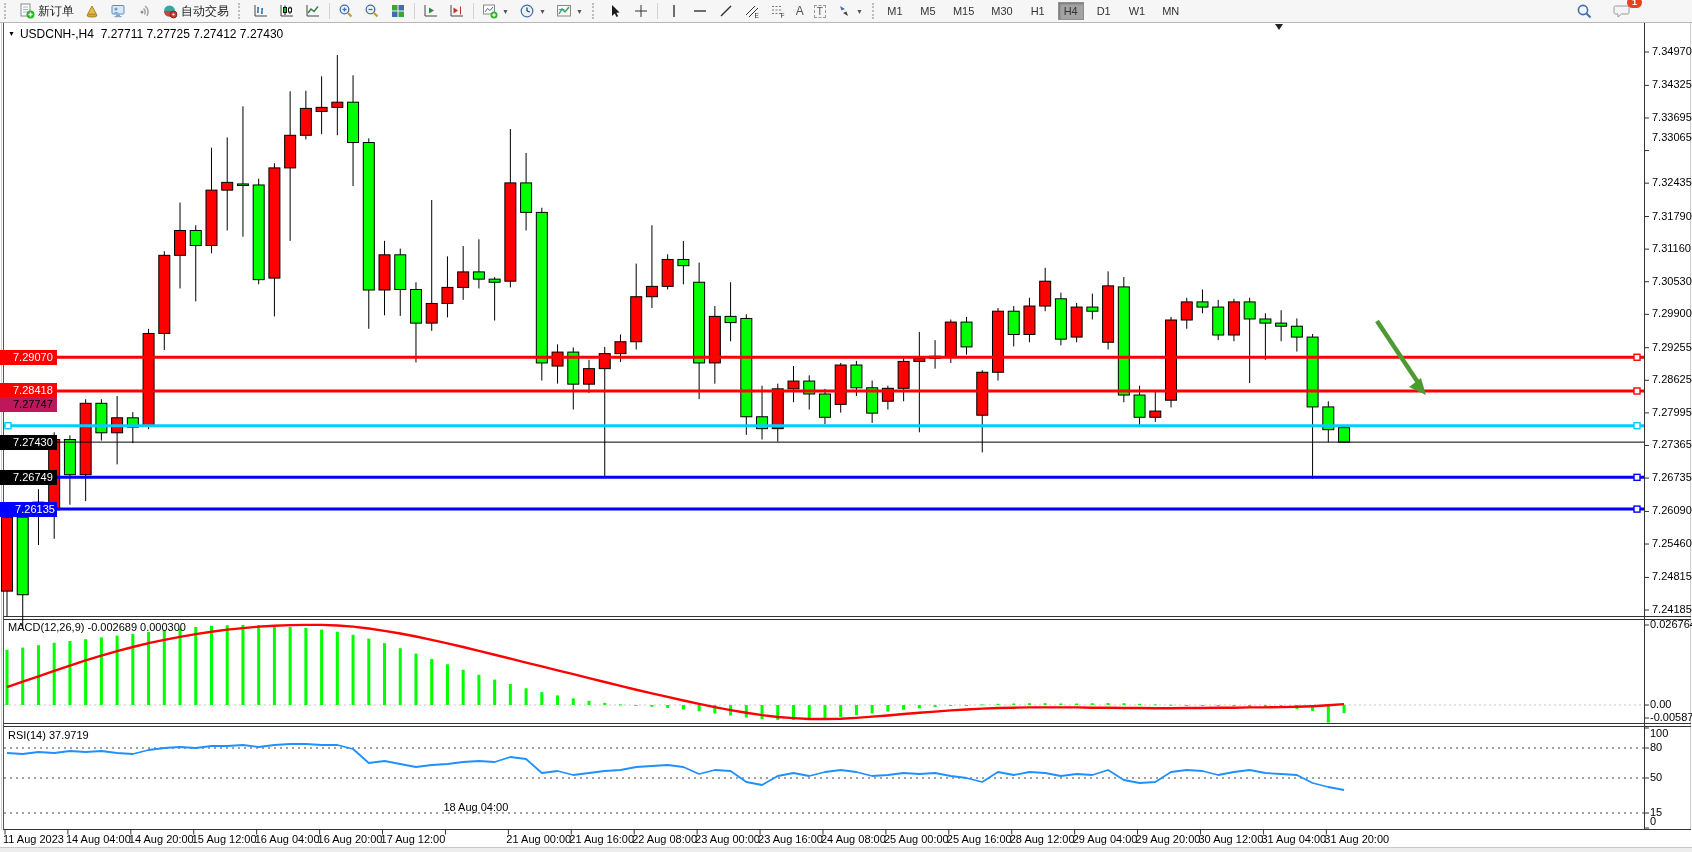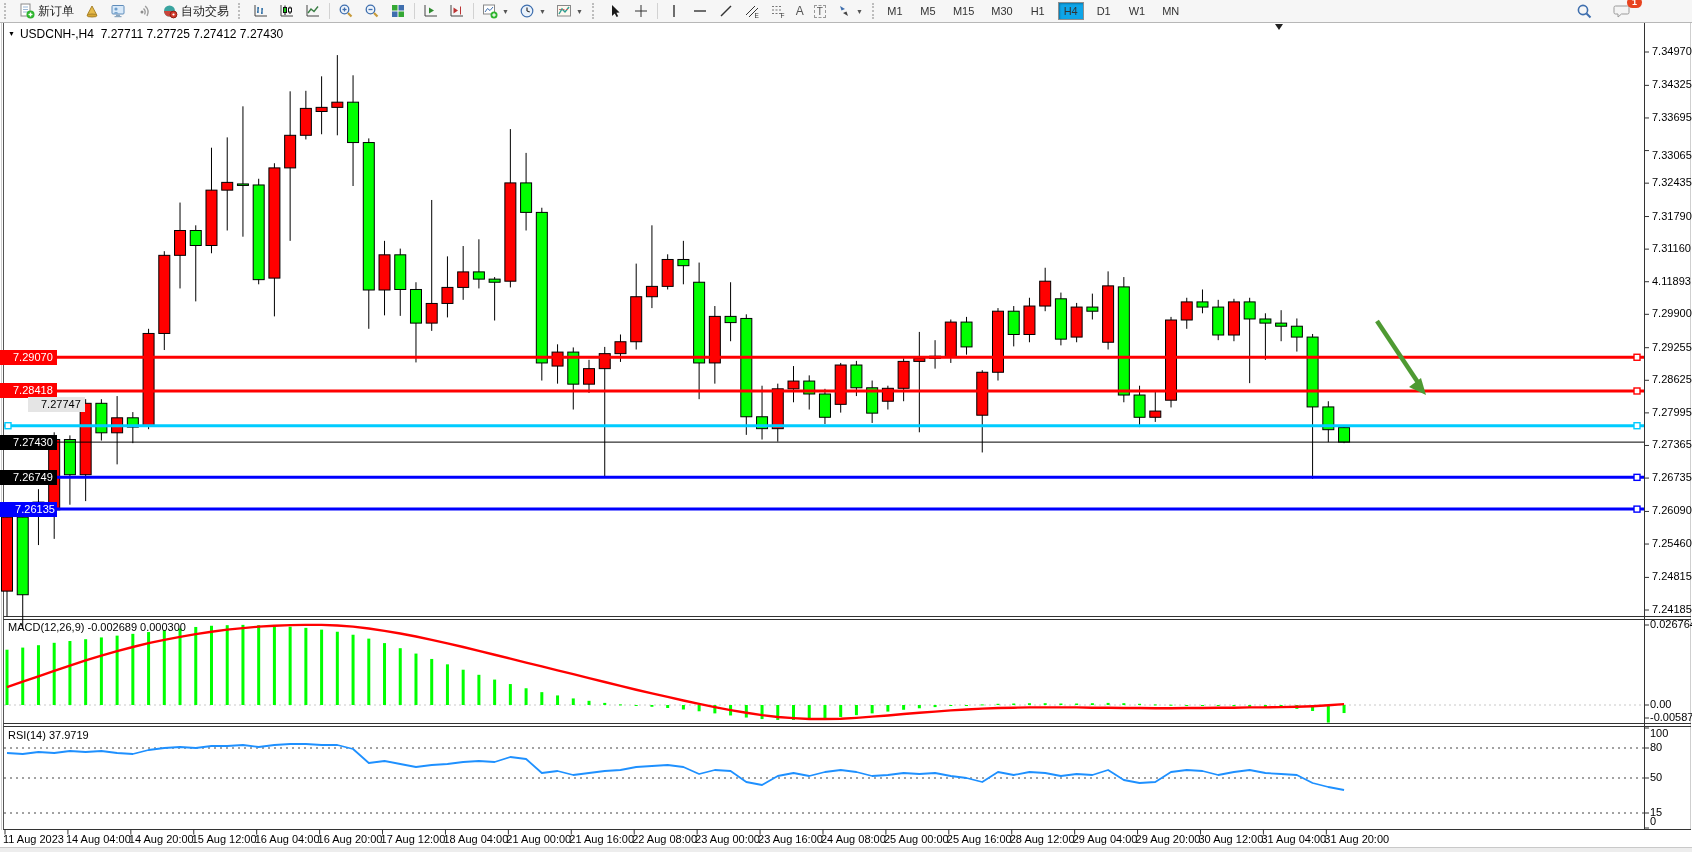--- a/index.html
+++ b/index.html
@@ -8,21 +8,21 @@
   
   .toolbar{position:absolute;left:0;top:0;width:1692px;height:22px;background:#f6f6f6;
     border-bottom:1px solid #b7b7b7;display:flex;align-items:center;z-index:5;font-size:12px;color:#222;}
   .grip{width:5px;height:16px;border-left:2px dotted #bdbdbd;margin:0 3px 0 4px;}
   .tbtn{height:20px;display:flex;align-items:center;gap:3px;padding:0 4px;border:1px solid transparent;border-radius:2px;cursor:default;}
   .tbtn svg{display:block;}
   .sep{width:1px;height:16px;background:#d2d2d2;margin:0 3px;}
   .dd{font-size:7px;color:#555;margin-left:1px;}
   .tf{height:18px;min-width:26px;text-align:center;font-size:11px;color:#333;padding:1px 4px;
     border:1px solid transparent;background:transparent;font-family:inherit;}
-  .tf.active{border:1px solid #8f8f8f;background:#0ea5e9;box-shadow:inset 1px 1px 2px rgba(0,0,0,.28);}
+  .tf.active{border:1px solid #8f8f8f;background:#a3a3a3;box-shadow:inset 1px 1px 2px rgba(0,0,0,.28);}
   .right-tools{margin-left:auto;display:flex;align-items:center;margin-right:56px;gap:10px;}
   .badge{position:absolute;top:-4px;right:-7px;background:#e8431f;color:#fff;border-radius:8px;
     font-size:9px;line-height:11px;min-width:11px;height:11px;text-align:center;padding:0 2px;font-weight:bold;}
   
   #cv{position:absolute;left:0;top:0;z-index:1;}
   #overlay{position:absolute;left:0;top:0;width:1692px;height:852px;z-index:2;pointer-events:none;}
   .lbl{position:absolute;font-size:11px;color:#000;white-space:nowrap;}
   .chart-title{position:absolute;left:8px;top:27px;font-size:12px;color:#000;white-space:nowrap;}
   .chart-title .tri{font-size:7px;vertical-align:2px;margin-right:5px;}
   .chip{position:absolute;left:1646px;width:44px;height:15px;line-height:15px;font-size:11px;
@@ -681,56 +681,56 @@
     </div>
     <div class="lbl" style="left:8px;top:621px;">MACD(12,26,9) -0.002689 0.000300</div>
     <div class="lbl" style="left:8px;top:729px;">RSI(14) 37.9719</div>
   <div class="dlabel" style="left: 3px; top: 833px;">11 Aug 2023</div>
       <div class="dlabel" style="left: 65.92px; top: 833px;">14 Aug 04:00</div>
       <div class="dlabel" style="left: 128.84px; top: 833px;">14 Aug 20:00</div>
       <div class="dlabel" style="left: 191.76px; top: 833px;">15 Aug 12:00</div>
       <div class="dlabel" style="left: 254.68px; top: 833px;">16 Aug 04:00</div>
       <div class="dlabel" style="left: 317.6px; top: 833px;">16 Aug 20:00</div>
       <div class="dlabel" style="left: 380.52px; top: 833px;">17 Aug 12:00</div>
-      <div class="dlabel" style="left: 443.44px; top: 833px;">18 Aug 04:00</div>
+      <div class="dlabel" style="left: 443.44px; top: 801px;">18 Aug 04:00</div>
       <div class="dlabel" style="left: 506.36px; top: 833px;">21 Aug 00:00</div>
       <div class="dlabel" style="left: 569.28px; top: 833px;">21 Aug 16:00</div>
       <div class="dlabel" style="left: 632.2px; top: 833px;">22 Aug 08:00</div>
       <div class="dlabel" style="left: 695.12px; top: 833px;">23 Aug 00:00</div>
       <div class="dlabel" style="left: 758.04px; top: 833px;">23 Aug 16:00</div>
       <div class="dlabel" style="left: 820.96px; top: 833px;">24 Aug 08:00</div>
       <div class="dlabel" style="left: 883.88px; top: 833px;">25 Aug 00:00</div>
       <div class="dlabel" style="left: 946.8px; top: 833px;">25 Aug 16:00</div>
       <div class="dlabel" style="left: 1009.72px; top: 833px;">28 Aug 12:00</div>
       <div class="dlabel" style="left: 1072.64px; top: 833px;">29 Aug 04:00</div>
       <div class="dlabel" style="left: 1135.56px; top: 833px;">29 Aug 20:00</div>
       <div class="dlabel" style="left: 1198.48px; top: 833px;">30 Aug 12:00</div>
       <div class="dlabel" style="left: 1261.4px; top: 833px;">31 Aug 04:00</div>
       <div class="dlabel" style="left: 1324.32px; top: 833px;">31 Aug 20:00</div>
       <div class="ytick" style="left: 1652px; top: 45px;">7.34970</div>
       <div class="ytick" style="left: 1652px; top: 78.3717px;">7.34325</div>
       <div class="ytick" style="left: 1652px; top: 110.967px;">7.33695</div>
-      <div class="ytick" style="left: 1652px; top: 149px; text-align: center;">7.33065</div>
+      <div class="ytick" style="left: 1652px; top: 131px; text-align: center;">7.33065</div>
       <div class="ytick" style="left: 1652px; top: 176.158px;">7.32435</div>
       <div class="ytick" style="left: 1652px; top: 209.53px;">7.31790</div>
       <div class="ytick" style="left: 1652px; top: 242.126px;">7.31160</div>
-      <div class="ytick" style="left: 1652px; top: 274.721px;">4.11893</div>
+      <div class="ytick" style="left: 1652px; top: 274.721px;">7.30530</div>
       <div class="ytick" style="left: 1652px; top: 307.317px;">7.29900</div>
       <div class="ytick" style="left: 1652px; top: 340.688px;">7.29255</div>
       <div class="ytick" style="left: 1652px; top: 373.284px;">7.28625</div>
       <div class="ytick" style="left: 1652px; top: 405.88px;">7.27995</div>
       <div class="ytick" style="left: 1652px; top: 438.475px;">7.27365</div>
       <div class="ytick" style="left: 1652px; top: 471.071px;">7.26735</div>
       <div class="ytick" style="left: 1652px; top: 504.442px;">7.26090</div>
       <div class="ytick" style="left: 1652px; top: 537.038px;">7.25460</div>
       <div class="ytick" style="left: 1652px; top: 570.41px;">7.24815</div>
       <div class="ytick" style="left: 1652px; top: 603.005px;">7.24185</div>
       <div class="chip" style="left: 0px; top: 349.76px; background: rgb(255, 0, 0); color: rgb(255, 255, 255);">7.29070</div>
       <div class="chip" style="left: 0px; top: 383.494px; background: rgb(255, 0, 0); color: rgb(255, 255, 255);">7.28418</div>
-      <div class="chip" style="left: 0px; top: 397px; background: #e5e5e5; color: rgb(0, 0, 0); margin-left: 28px;">7.27747</div>
+      <div class="chip" style="left: 0px; top: 397px; background: #be185d; color: rgb(0, 0, 0);">7.27747</div>
       <div class="chip" style="left: 0px; top: 469.846px; background: #000000; color: rgb(255, 255, 255);">7.26749</div>
       <div class="chip" style="left: 0px; top: 501.614px; background: rgb(0, 0, 255); color: rgb(255, 255, 255); text-align: center;">7.26135</div>
       <div class="chip" style="left: 0px; top: 434.612px; background: rgb(0, 0, 0); color: rgb(255, 255, 255);">7.27430</div>
       <div class="lbl" style="left: 1650px; top: 618px;">0.026764</div>
       <div class="lbl" style="left: 1650px; top: 698px;">0.00</div>
       <div class="lbl" style="left: 1650px; top: 711px;">-0.005872</div>
       <div class="lbl" style="left: 1650px; top: 727px;">100</div>
       <div class="lbl" style="left: 1650px; top: 741px;">80</div>
       <div class="lbl" style="left: 1650px; top: 771px;">50</div>
       <div class="lbl" style="left: 1650px; top: 806px;">15</div>

